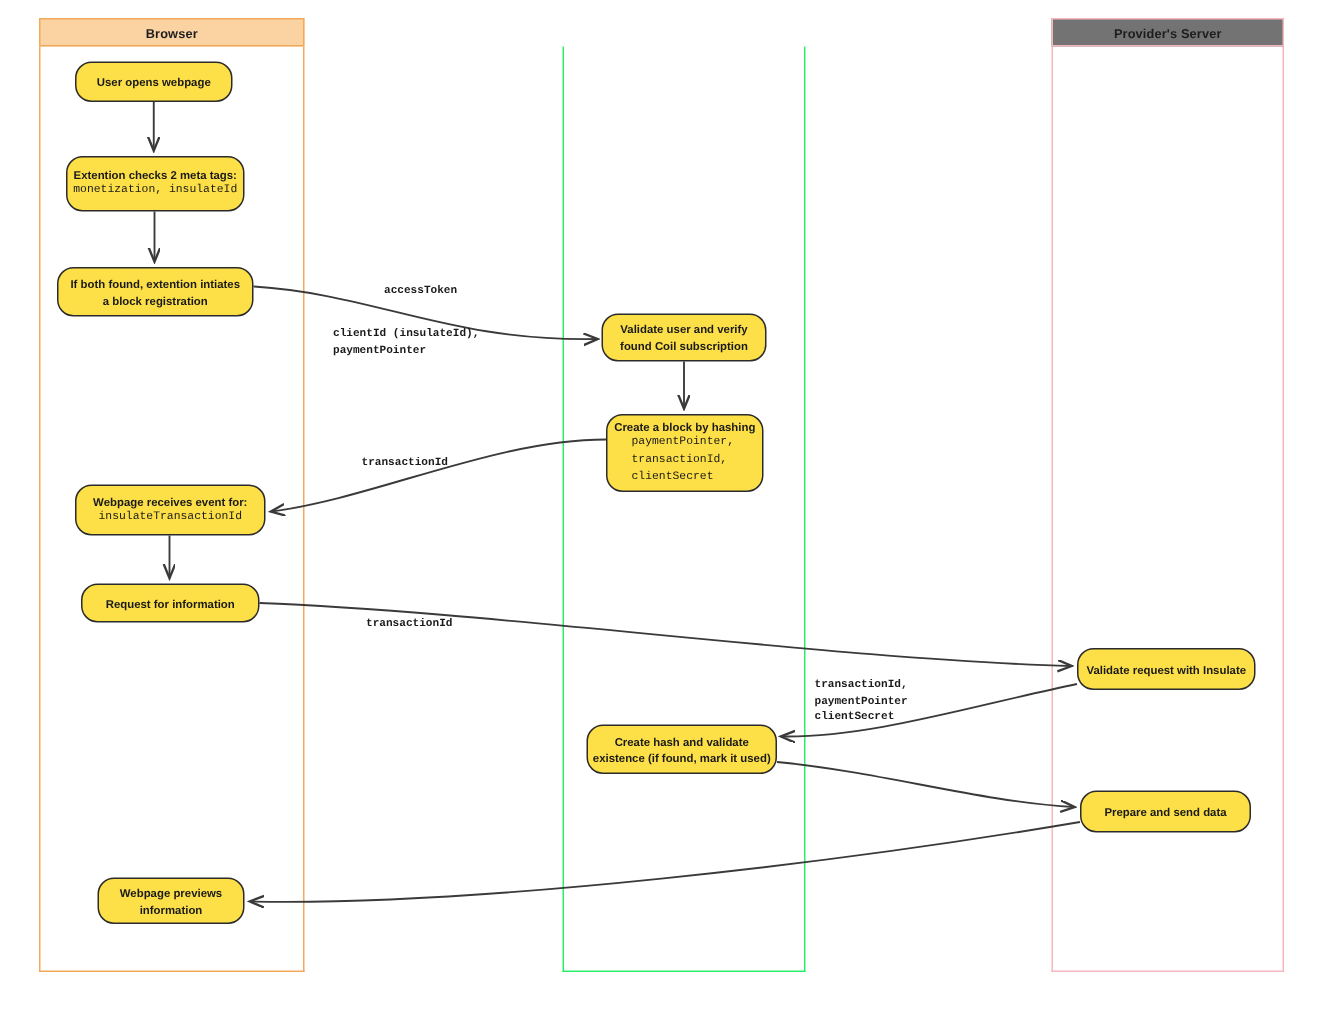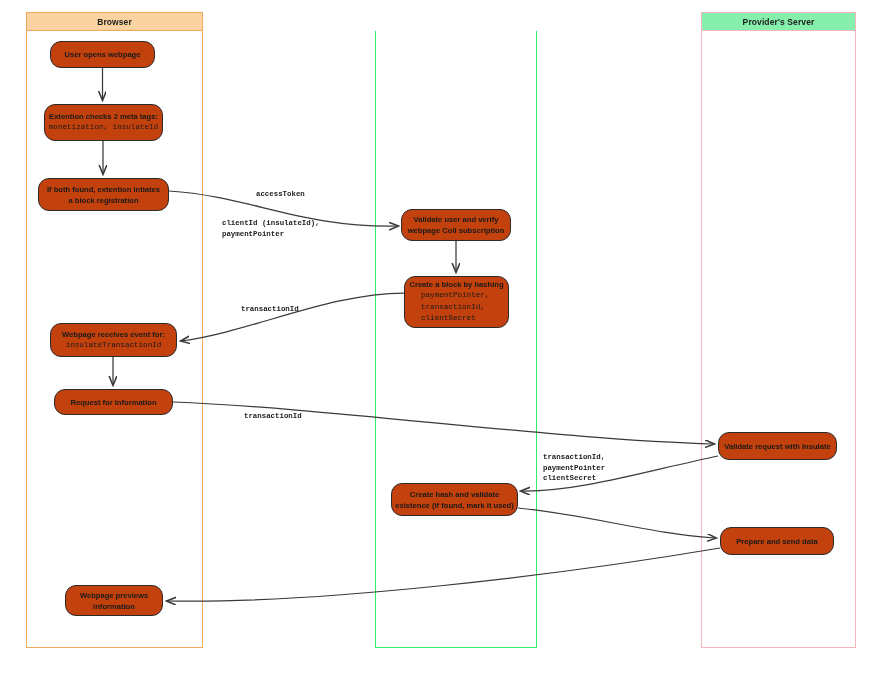--- a/index.html
+++ b/index.html
@@ -38,21 +38,21 @@
     font-weight: bold;
     color: #1d1d1d;
     letter-spacing: 0.1px;
   }
   
   .node {
     position: absolute;
     box-sizing: border-box;
     border: 1.6px solid #2b2b2b;
     border-radius: 11px;
-    background: #c2410c;
+    background: #fde047;
     display: flex;
     flex-direction: column;
     align-items: center;
     justify-content: center;
     text-align: center;
     color: #1a1a1a;
     padding: 3px 6px;
   }
   .node .t {
     font-size: 7.6px;
@@ -107,21 +107,21 @@
 <div id="canvas">
 
   <div class="lane" id="lane-browser-body" style="left: 26px; top: 31px; width: 177px; height: 617px; border-top: none; border-right: 1px solid rgb(242, 169, 92); border-bottom: 1px solid rgb(242, 169, 92); border-left: 1px solid rgb(242, 169, 92); border-image: initial;"></div>
   <div class="lane-header" id="lane-browser-header" style="left: 26px; top: 12px; width: 177px; height: 19px; background: rgb(251, 210, 161); border: 1px solid rgb(242, 169, 92);">
     <span>Browser</span>
   </div>
 
   <div class="lane" id="lane-insulate-body" style="left: 375px; top: 31px; width: 162px; height: 617px; border-top: none; border-right: 1px solid rgb(43, 239, 107); border-bottom: 1px solid rgb(43, 239, 107); border-left: 1px solid rgb(43, 239, 107); border-image: initial;"></div>
 
   <div class="lane" id="lane-provider-body" style="left: 701px; top: 31px; width: 155px; height: 617px; border-top: none; border-right: 1px solid rgb(245, 182, 189); border-bottom: 1px solid rgb(245, 182, 189); border-left: 1px solid rgb(245, 182, 189); border-image: initial;"></div>
-  <div class="lane-header" id="lane-provider-header" style="left: 701px; top: 12px; width: 155px; height: 19px; background: #86efac; border: 1px solid rgb(245, 182, 189); text-align: center;">
+  <div class="lane-header" id="lane-provider-header" style="left: 701px; top: 12px; width: 155px; height: 19px; background: #737373; border: 1px solid rgb(245, 182, 189); text-align: center;">
     <span>Provider's Server</span>
   </div>
 
   <svg class="edges" viewBox="0 0 880 679" xmlns="http://www.w3.org/2000/svg">
     <defs>
       <marker id="ah" markerWidth="9" markerHeight="9" refX="7.2" refY="3.1" orient="auto" markerUnits="strokeWidth">
         <path d="M0,0 L7.6,3.1 L0,6.2" fill="none" stroke="#3a3a3a" stroke-width="1.1"></path>
       </marker>
     </defs>
 
@@ -172,21 +172,21 @@
     </div>
   <div class="node" id="node-4" style="left: 54px; top: 389px; width: 119px; height: 26px;">
       <div class="t">Request for information</div>
     </div>
   <div class="node" id="node-5" style="left: 65px; top: 585px; width: 98px; height: 31px;">
       <div class="t">Webpage previews</div>
       <div class="t">information</div>
     </div>
   <div class="node" id="node-6" style="left: 401px; top: 209px; width: 110px; height: 32px;">
       <div class="t">Validate user and verify</div>
-      <div class="t">webpage Coil subscription</div>
+      <div class="t">found Coil subscription</div>
     </div>
   <div class="node" id="node-7" style="left: 404px; top: 276px; width: 105px; height: 52px;">
       <div class="t">Create a block by hashing</div>
       <div class="mleft">paymentPointer,</div>
       <div class="mleft">transactionId,</div>
       <div class="mleft">clientSecret</div>
     </div>
   <div class="node" id="node-8" style="left: 391px; top: 483px; width: 127px; height: 33px;">
       <div class="t">Create hash and validate</div>
       <div class="t">existence (if found, mark it used)</div>

